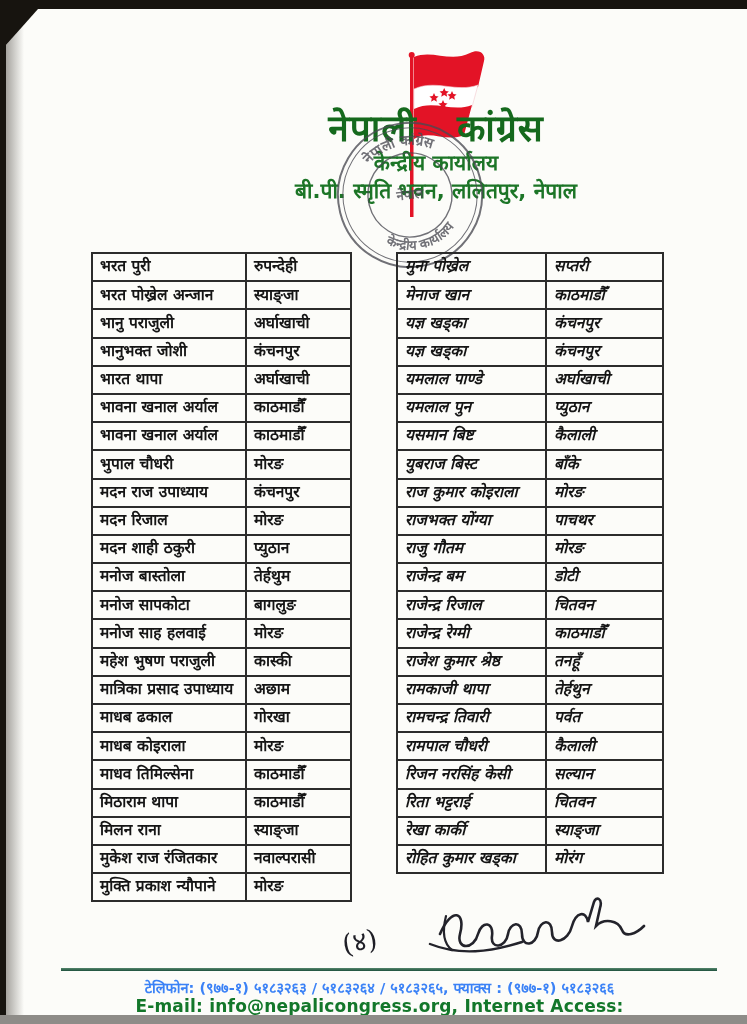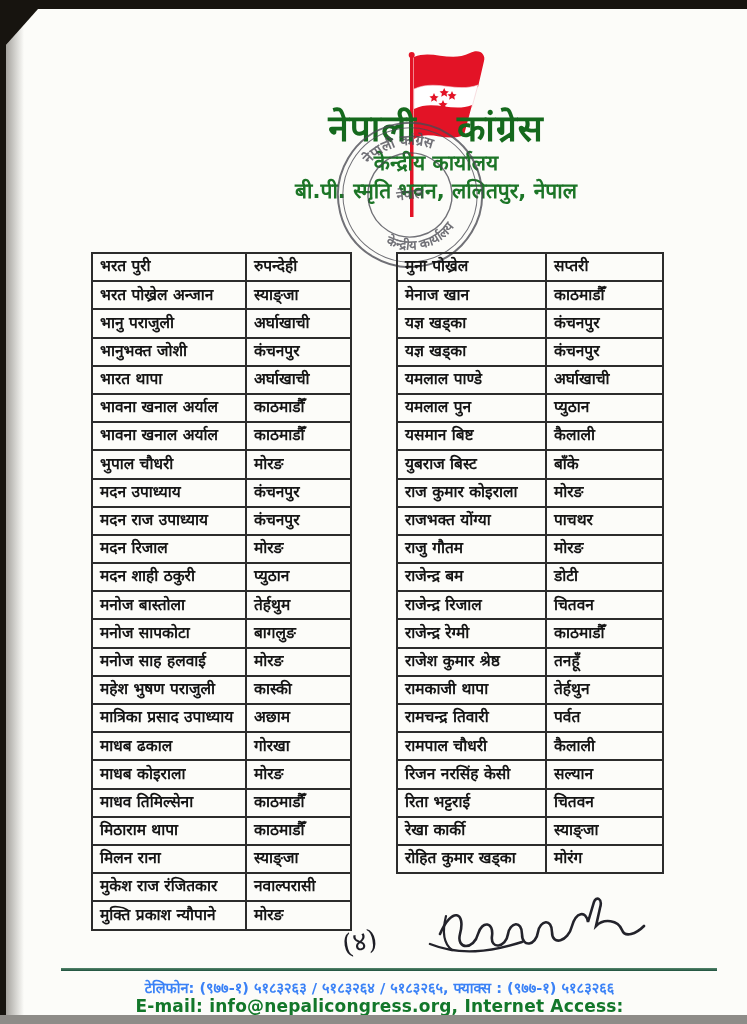--- a/index.html
+++ b/index.html
@@ -50,21 +50,21 @@
     position:absolute;border-collapse:collapse;table-layout:fixed;
     font-size:15.5px;font-weight:600;color:#151515;border-radius:8px;
   }
   table.member-table td{
     border:2px solid #2c2c2c;height:26.2px;padding:0 4px 0 7px;
     white-space:nowrap;overflow:hidden;vertical-align:middle;line-height:1;
   }
   #table-left{left:85px;top:243px;width:237px;}
   #table-left td.c-name{width:141px;}
   #table-left td.c-district{width:92px;}
-  #table-right{left:390px;top:243px;width:244px;}
+  #table-right{left:390px;top:243px;width:244px;font-style:italic;}
   #table-right td.c-name{width:136px;}
   #table-right td.c-district{width:104px;}
 
   
   .page-number{
     position:absolute;left:336px;top:913px;
     font-size:27px;color:#1e1e26;transform:rotate(-10deg);
     font-family:"DejaVu Serif", serif;
   }
   .signature{position:absolute;left:420px;top:883px;width:240px;height:75px;}
@@ -162,24 +162,20 @@
         </tr>
         <tr>
           <td class="c-name">भावना खनाल अर्याल</td>
           <td class="c-district">काठमाडौँ</td>
         </tr>
         <tr>
           <td class="c-name">भुपाल चौधरी</td>
           <td class="c-district">मोरङ</td>
         </tr>
         <tr>
-          <td class="c-name">मदन उपाध्याय</td>
-          <td class="c-district">कंचनपुर</td>
-        </tr>
-        <tr>
           <td class="c-name">मदन राज उपाध्याय</td>
           <td class="c-district">कंचनपुर</td>
         </tr>
         <tr>
           <td class="c-name">मदन रिजाल</td>
           <td class="c-district">मोरङ</td>
         </tr>
         <tr>
           <td class="c-name">मदन शाही ठकुरी</td>
           <td class="c-district">प्युठान</td>

